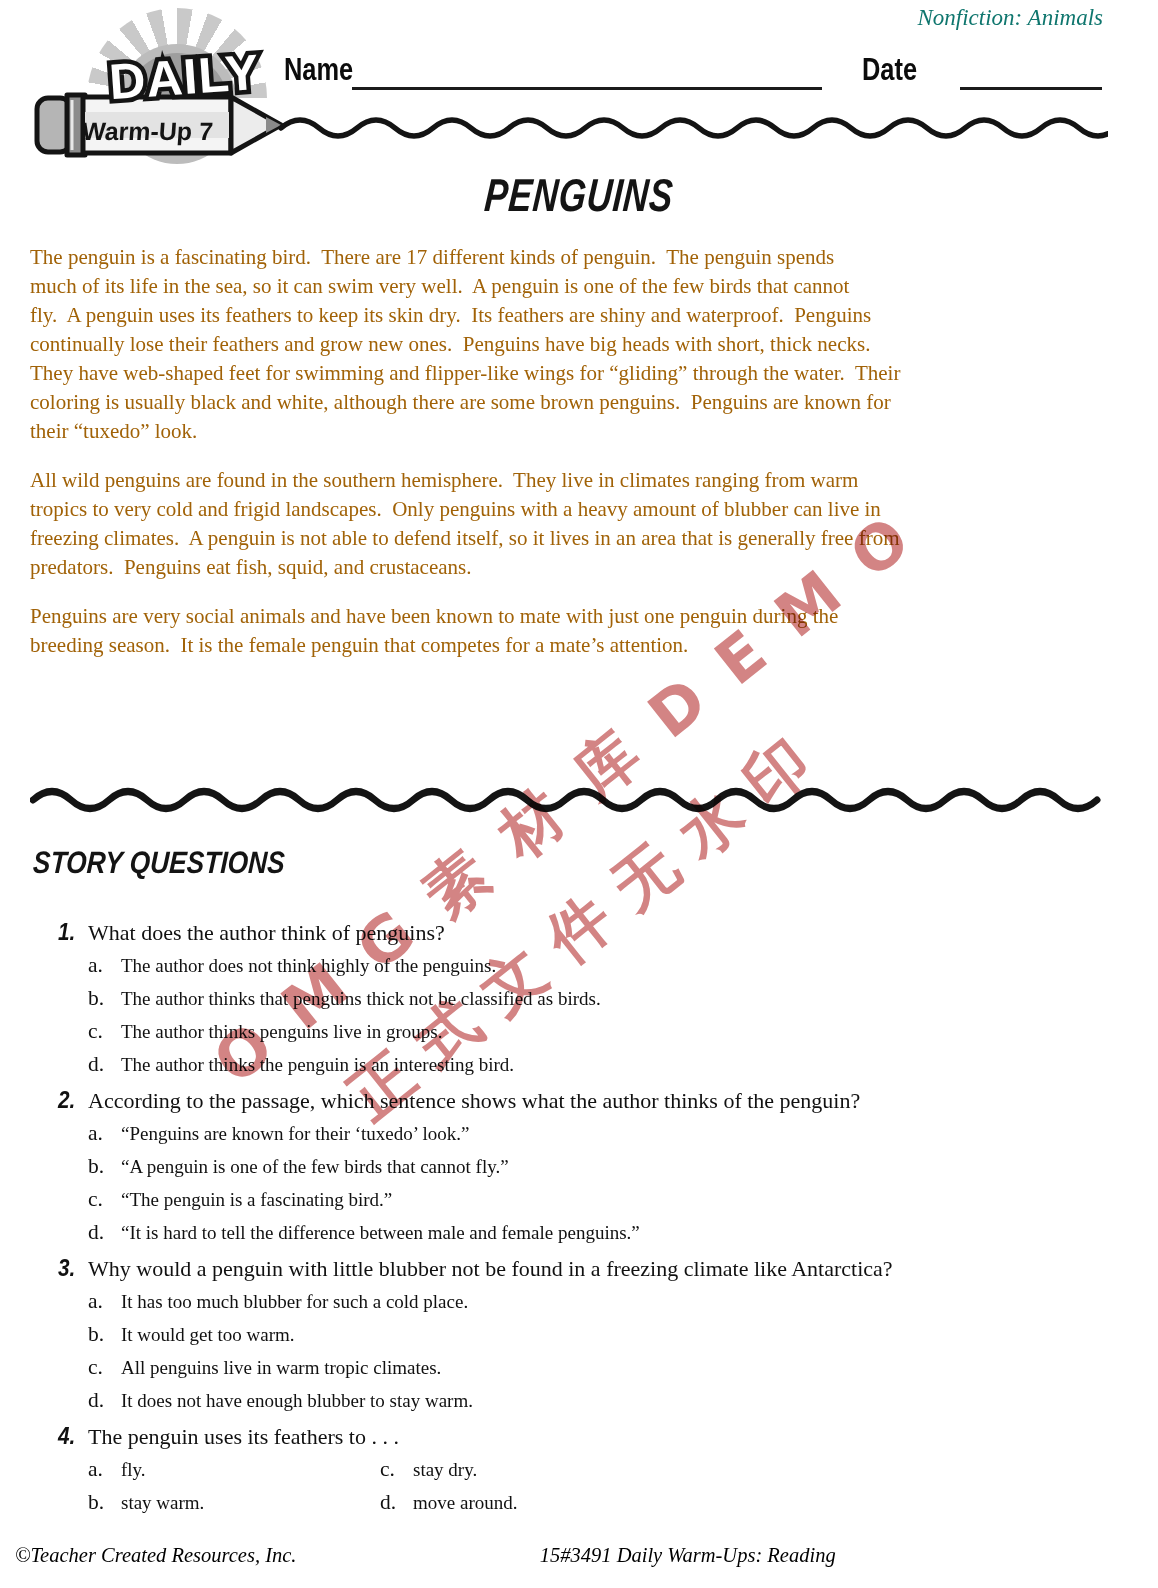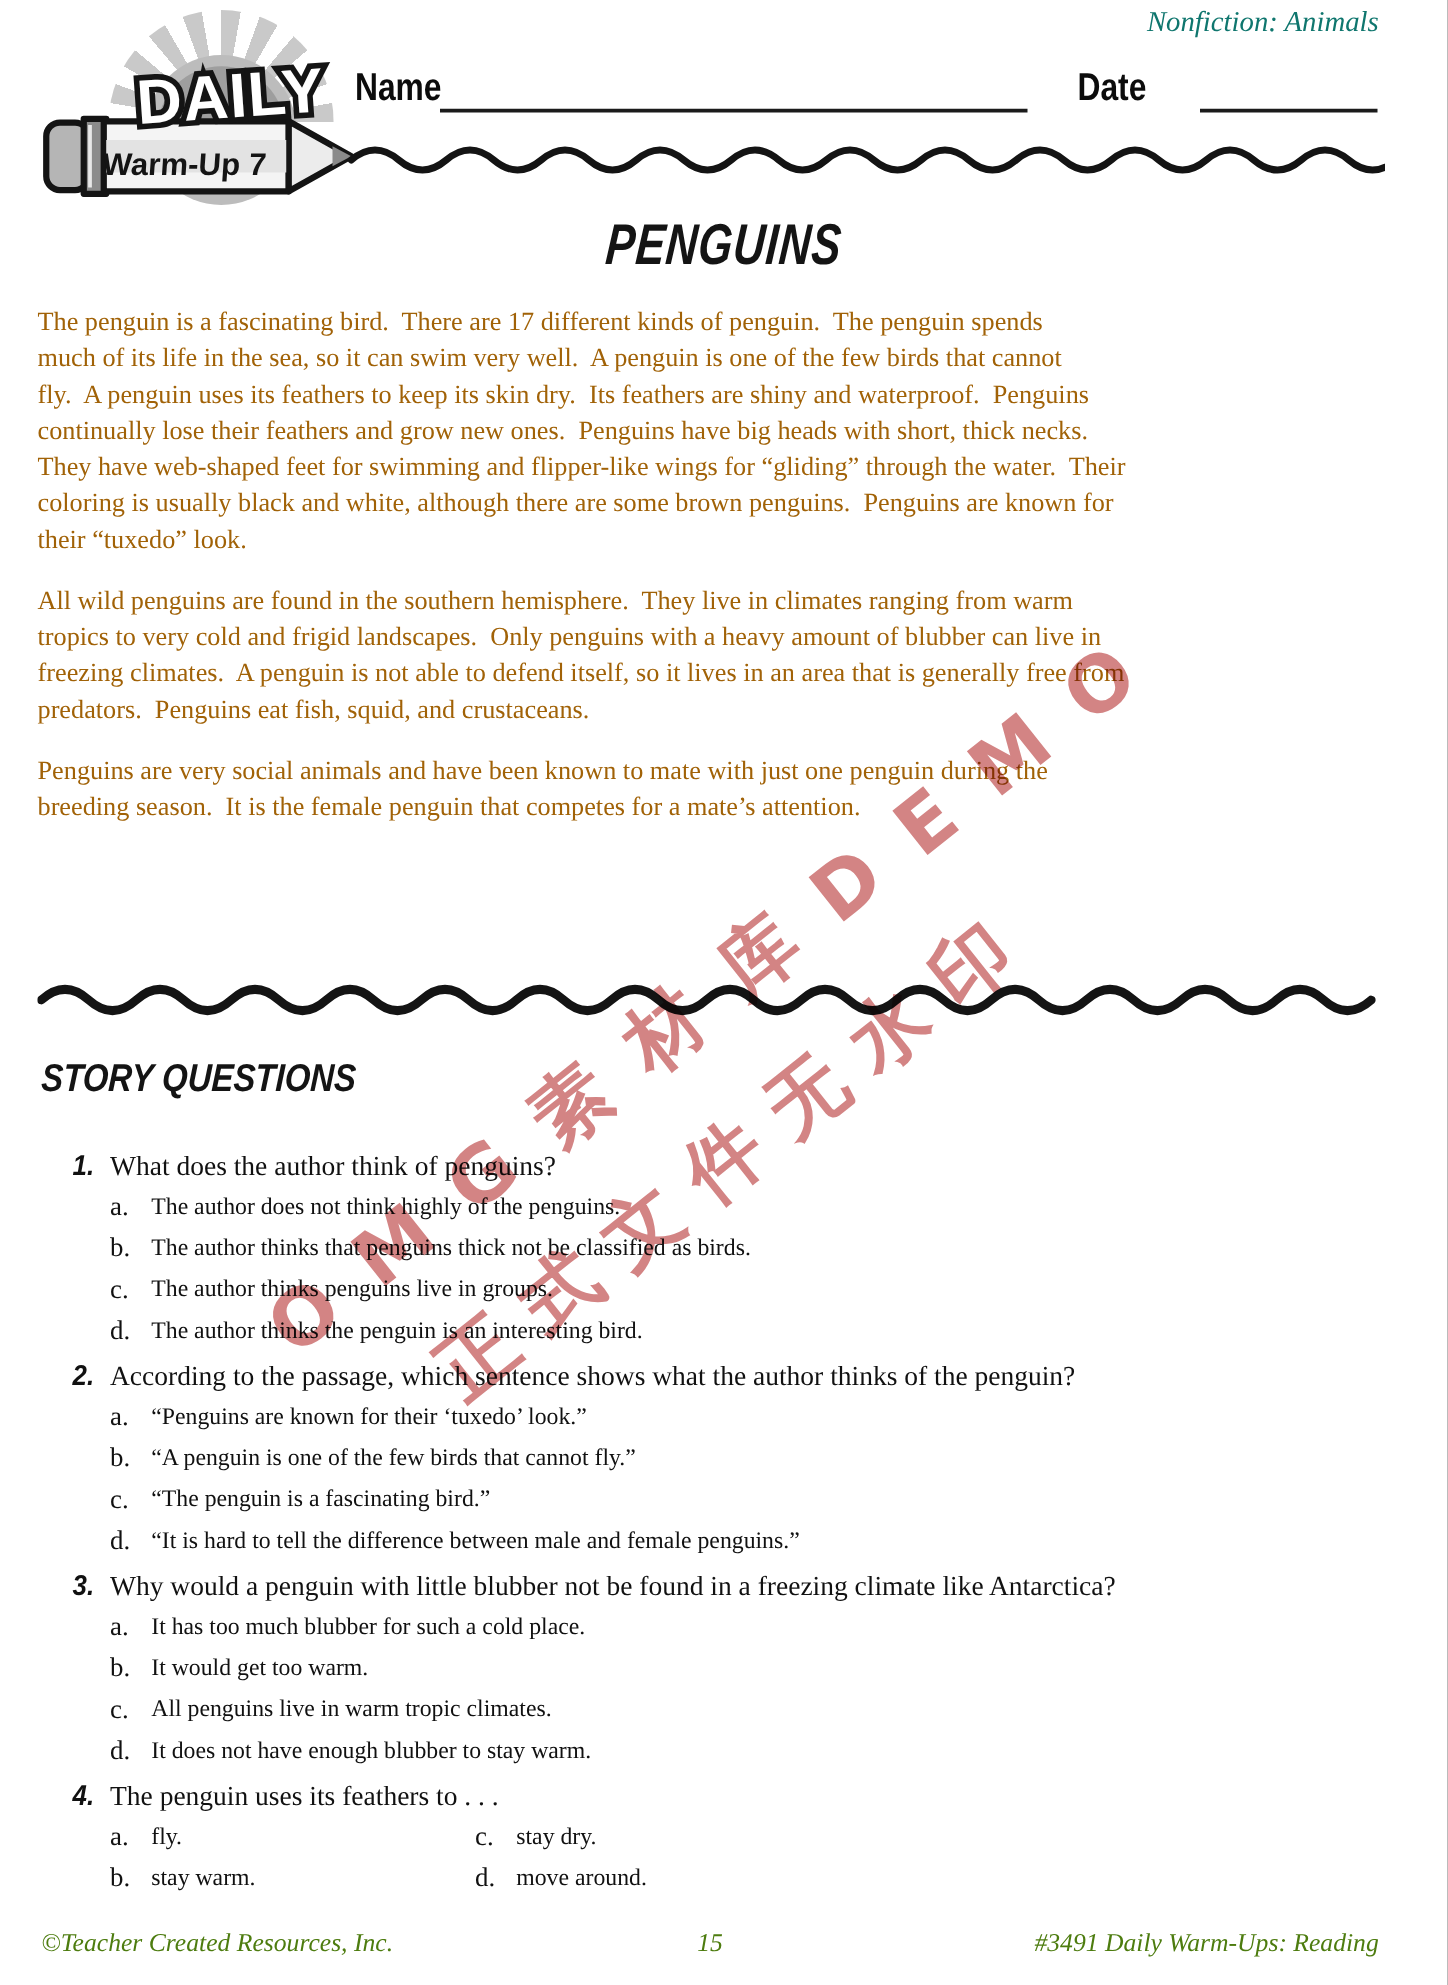--- a/index.html
+++ b/index.html
@@ -69,26 +69,26 @@
   .options { margin-left:30px; }
   .option { display:flex; line-height:33px; }
   .opt-letter { width:33px; flex:0 0 33px; font-size:21.5px; }
   .opt-text { font-size:19px; }
   .options-grid{
     margin-left:30px; display:grid; grid-template-columns:292px auto;
     grid-auto-flow:column; grid-template-rows:repeat(2, 33px);
   }
   
   .footer{
-    position:absolute; left:33px; top:1544px; width:1070px; display:flex;
-    font-style:italic; font-size:20.5px; color:#4d7c0f;
+    position:absolute; left:15px; top:1544px; width:1070px; display:flex;
+    font-style:italic; font-size:20.5px; color:#000000;
   }
   .footer .f-left  { flex:1; text-align:left; }
   .footer .f-center{ flex:0; text-align:center; }
-  .footer .f-right { flex:1; text-align:right; }
+  .footer .f-right { flex:1; }
   
   .watermark { position:absolute; inset:0; pointer-events:none; }
   .wm-line{
     position:absolute; white-space:nowrap;
     font-family:"DejaVu Sans", sans-serif; font-weight:bold;
     color:#c25454; opacity:0.72; mix-blend-mode:multiply;
     transform-origin:0 50%; transform:rotate(-38.5deg);
   }
   #wm1 { left:223px; top:1028px; font-size:62px; letter-spacing:34px; }
   #wm2 { left:358px; top:1063px; font-size:62px; letter-spacing:22px; }

